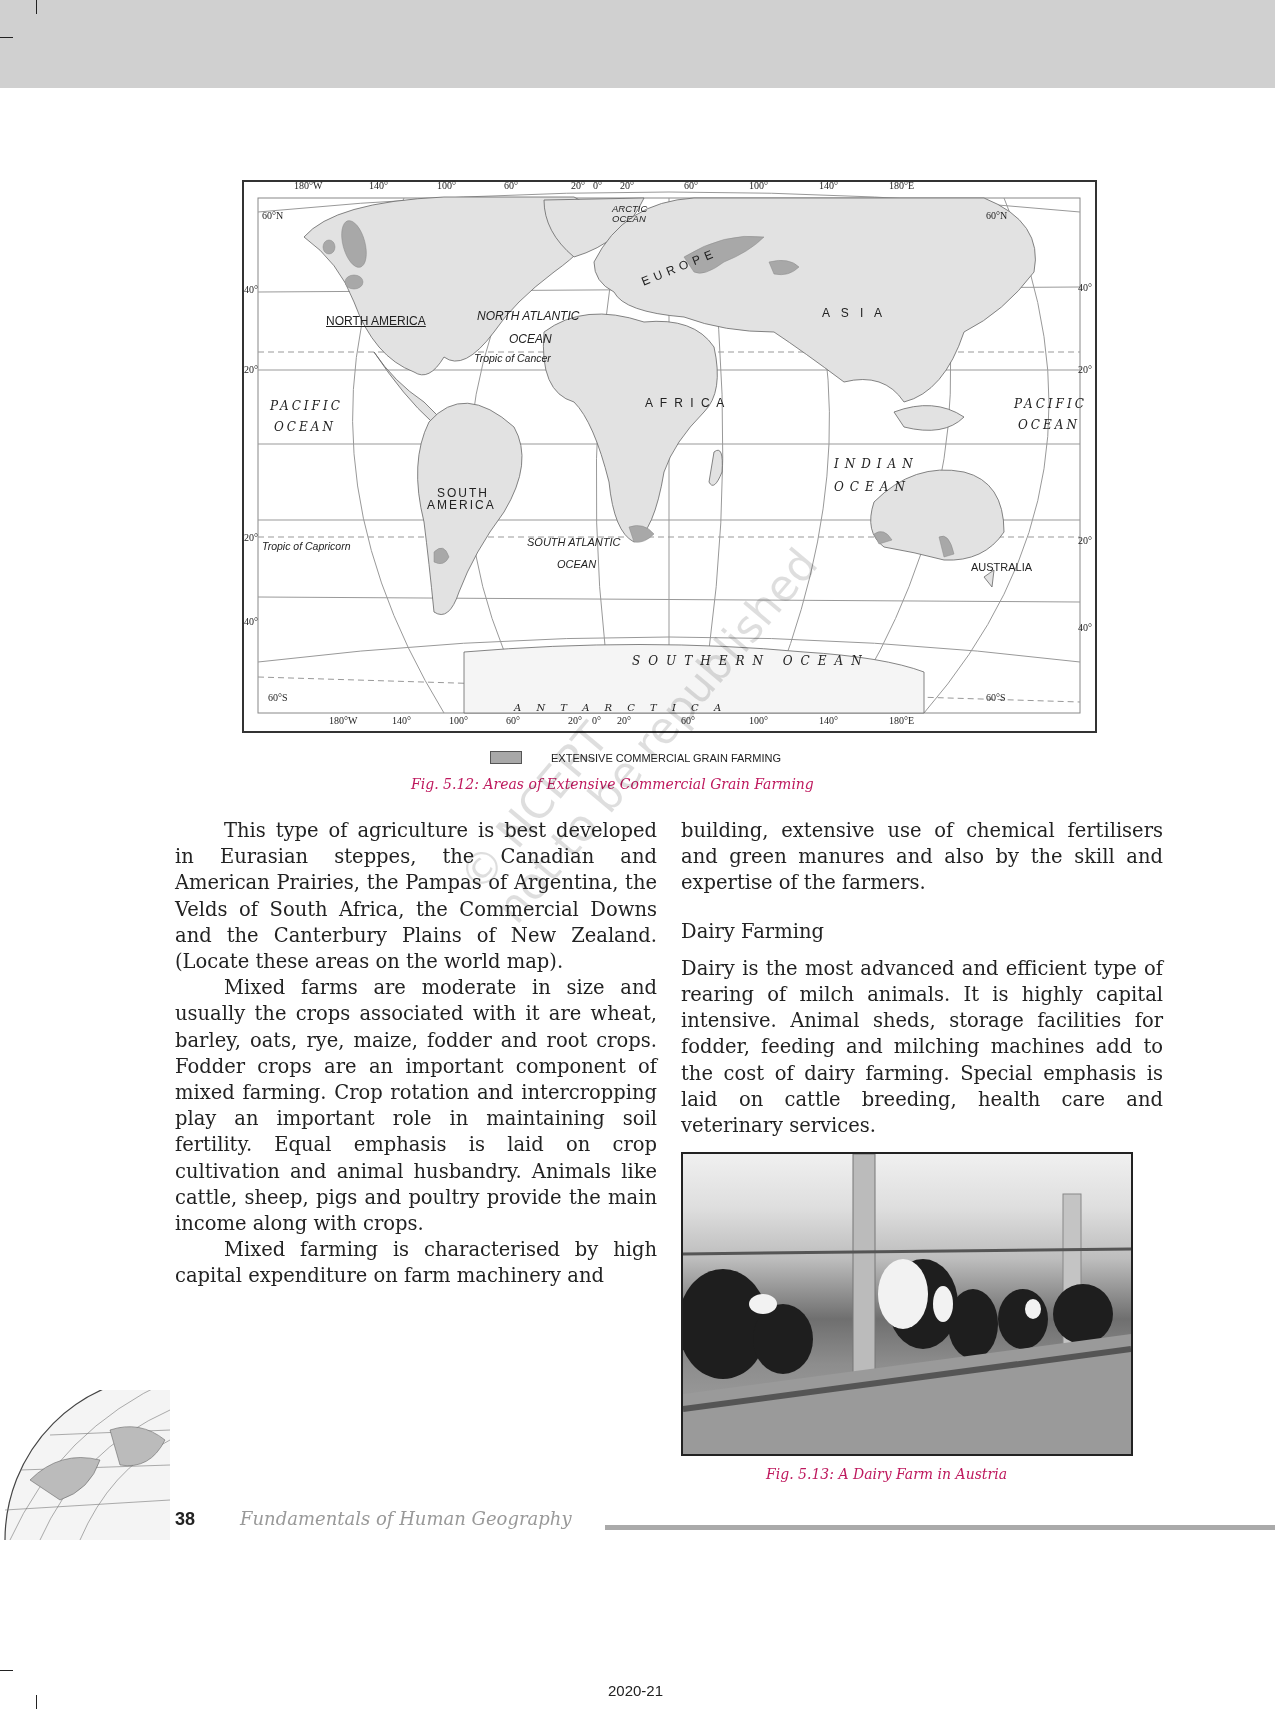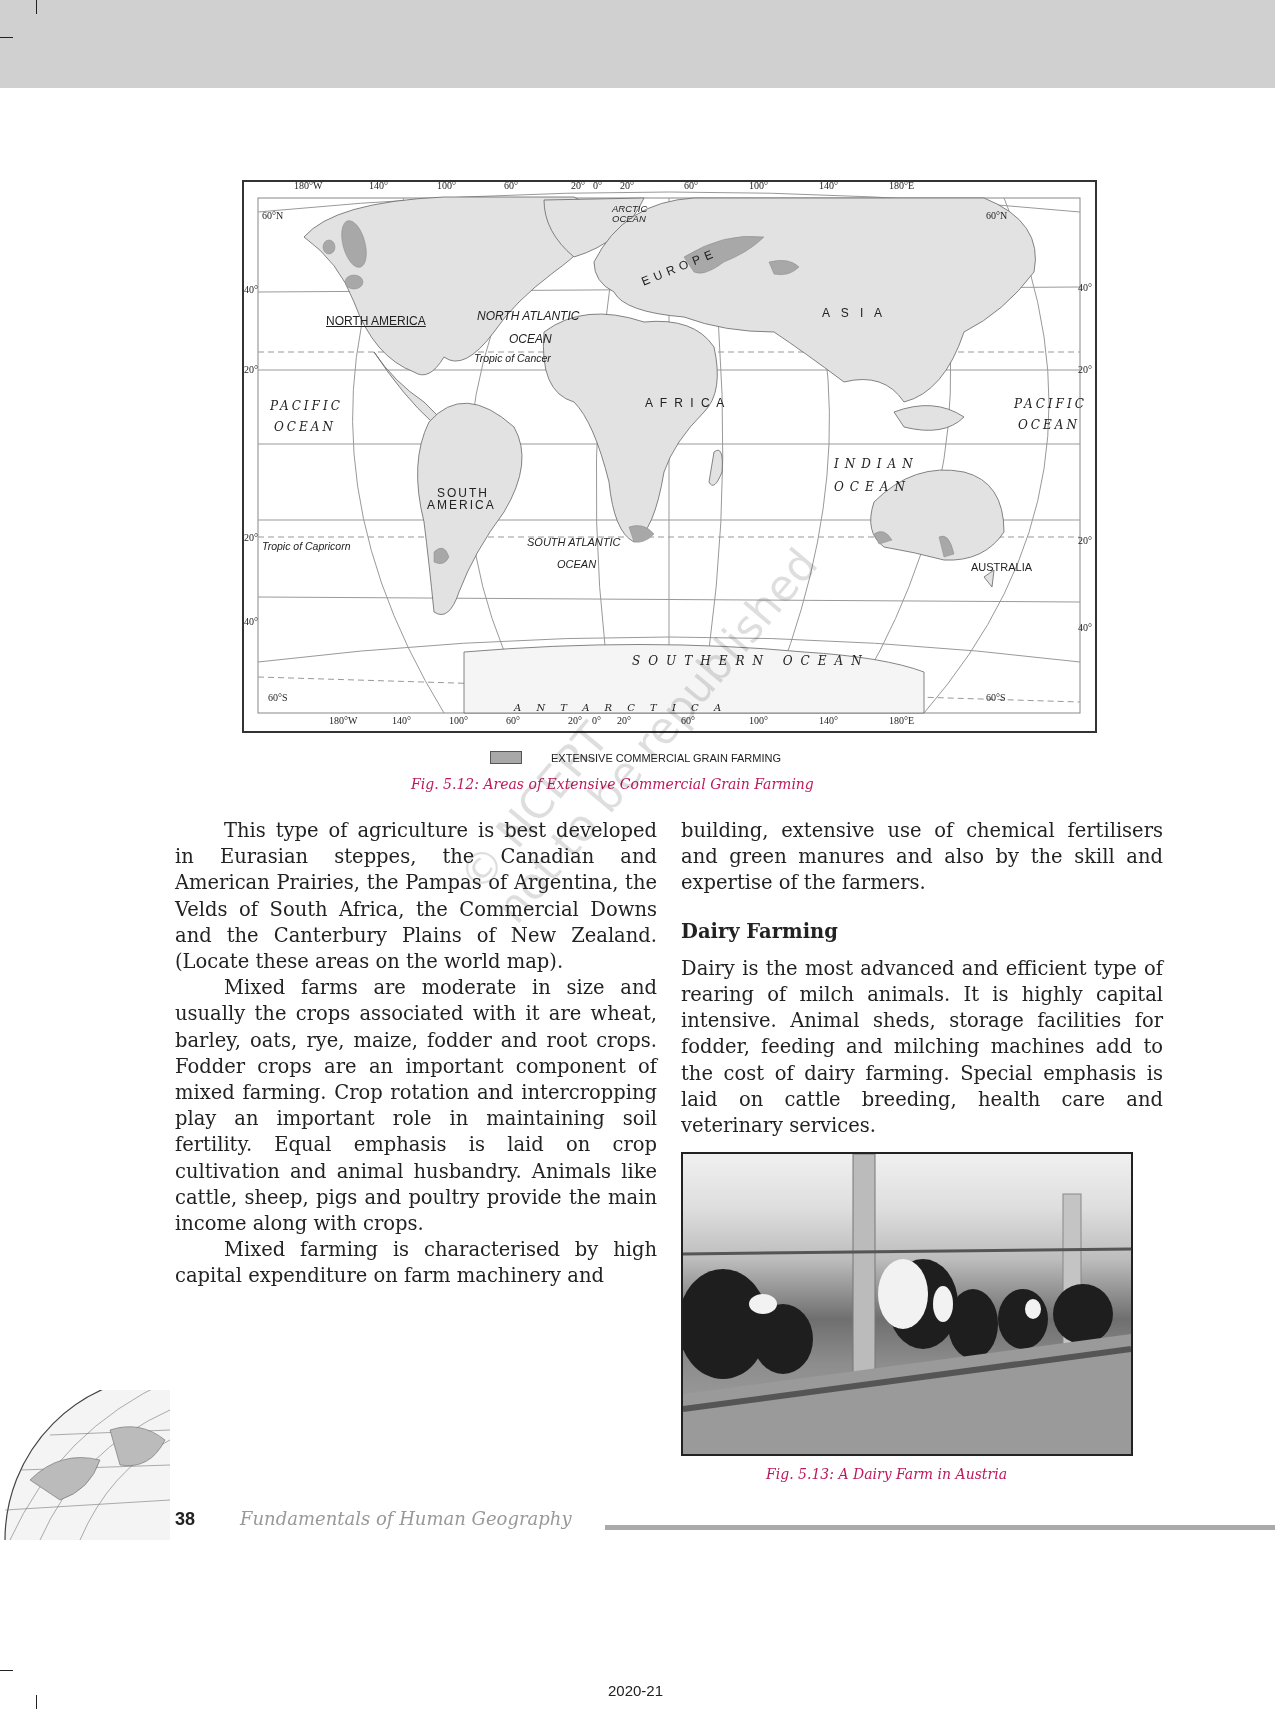--- a/index.html
+++ b/index.html
@@ -14,21 +14,21 @@
   .maplbl.serif { font-family:"DejaVu Serif", serif; font-style:italic; letter-spacing:3px; font-size:12px; }
   .maplbl.wide { letter-spacing:5px; }
   .deg { position:absolute; font-family:"Liberation Serif", serif; font-size:10px; color:#222; white-space:nowrap; }
   .legend { position:absolute; left:490px; top:751px; display:flex; align-items:center; gap:29px;
             font-family:"Liberation Sans", sans-serif; font-size:11px; color:#222; }
   .legend .swatch { width:30px; height:11px; background:#a8a8a8; border:1px solid #555; }
   .caption { position:absolute; font-family:"DejaVu Serif", serif; font-style:italic; font-weight:normal; font-size:14px; color:#be185d; white-space:nowrap; }
   .col { position:absolute; font-size:19.5px; line-height:26.2px; text-align:justify; }
   .col p { margin:0; }
   .col p.indent { text-indent:49px; }
-  .col h3 { margin:0; font-size:19.5px; font-weight:bold; }
+  .col h3 { margin:0; font-size:19.5px; font-weight:normal; }
   .photo { position:absolute; left:681px; top:1152px; width:452px; height:304px; border:2px solid #222; box-sizing:border-box; overflow:hidden;
            background:linear-gradient(180deg,#f0f0f0 0%,#dedede 18%,#bdbdbd 35%,#6f6f6f 55%,#8d8d8d 70%,#a9a9a9 100%); }
   .footer-num { position:absolute; left:175px; top:1509px; font-family:"Liberation Sans", sans-serif; font-weight:bold; font-size:18px; color:#222; }
   .footer-title { position:absolute; left:240px; top:1508px; font-family:"DejaVu Serif", serif; font-style:italic; font-weight:normal; font-size:18px; color:#999; }
   .footer-rule { position:absolute; left:605px; top:1525px; width:670px; height:5px; background:#aaa; }
   .year { position:absolute; left:608px; top:1682px; font-family:"Liberation Sans", sans-serif; font-size:15px; color:#222; }
   .watermark { position:absolute; left:450px; top:870px; transform:rotate(-50deg); transform-origin:left top;
                font-family:"DejaVu Sans", sans-serif; font-size:44px; color:rgba(0,0,0,0.13); white-space:nowrap; line-height:48px; }
   .globe { position:absolute; left:0; top:1390px; width:170px; height:150px; overflow:hidden; }
 </style>

